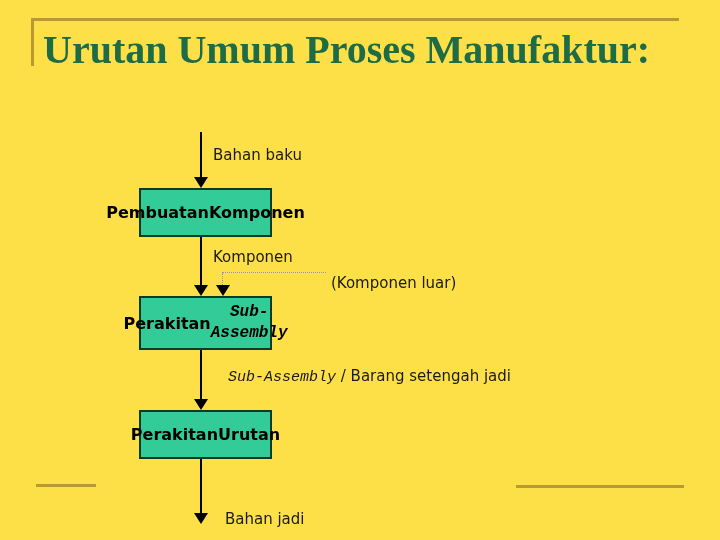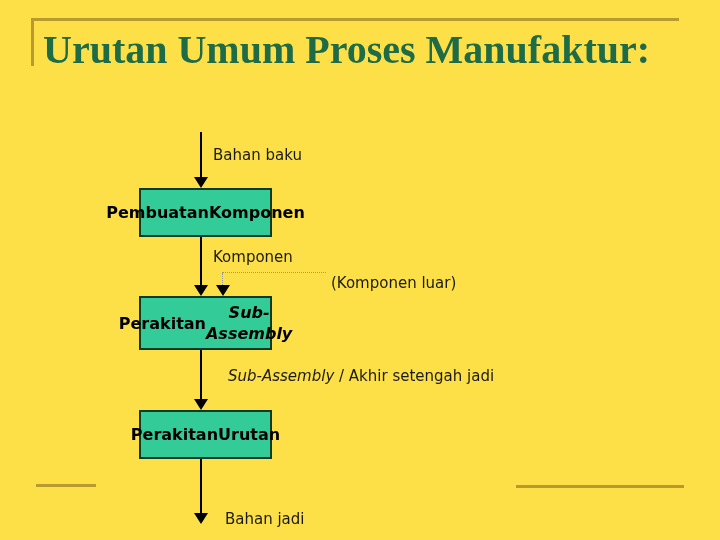--- a/index.html
+++ b/index.html
@@ -35,21 +35,21 @@
   .ah-4  { left:194px; top:513px; }
   .box {
     position:absolute; left:139px; width:133px; box-sizing:border-box;
     background:var(--box-fill,#33CC99); border:2px solid var(--box-border,#0B3B28);
     display:flex; flex-direction:row; align-items:center; justify-content:center;
     font-weight:bold; font-size:16px; line-height:21px; color:#000; text-align:center;
   }
   .box-1 { top:188px; height:49px; }
   .box-2 { top:296px; height:54px; }
   .box-3 { top:410px; height:49px; }
-  .italic { font-style:italic; }
+  .italic { font-style:italic;font-family:Liberation Mono, monospace; }
   .lbl { position:absolute; font-size:15px; line-height:16px;
          color:var(--label-dark,#1A1A1A); white-space:nowrap; }
   .lbl-bahan    { left:213px; top:147px; }
   .lbl-komponen { left:213px; top:249px; }
   .lbl-luar     { left:331px; top:265px;margin-top:10px; }
   .lbl-subasm   { left:228px; top:368px; }
   .lbl-jadi     { left:225px; top:511px; }
   .dotted-h { position:absolute; left:222px; top:272px; width:104px; height:0;
               border-top:1px dotted var(--dotted-gray,#9A9A9A); }
   .dotted-v { position:absolute; left:222px; top:273px; width:0; height:14px;
@@ -85,21 +85,21 @@
     <div class="ah ah-2b"></div>
     <div class="lbl lbl-luar">(Komponen luar)</div>
 
     <div class="box box-2">
       <span>Perakitan</span>
       <span class="italic">Sub-Assembly</span>
     </div>
 
     <div class="stem stem-3"></div>
     <div class="ah ah-3"></div>
-    <div class="lbl lbl-subasm"><span class="italic">Sub-Assembly</span><span> / Akhir setengah jadi</span></div>
+    <div class="lbl lbl-subasm"><span class="italic">Sub-Assembly</span><span> / Barang setengah jadi</span></div>
 
     <div class="box box-3">
       <span>Perakitan</span>
       <span>Urutan</span>
     </div>
 
     <div class="stem stem-4"></div>
     <div class="ah ah-4"></div>
     <div class="lbl lbl-jadi">Bahan jadi</div>
 

